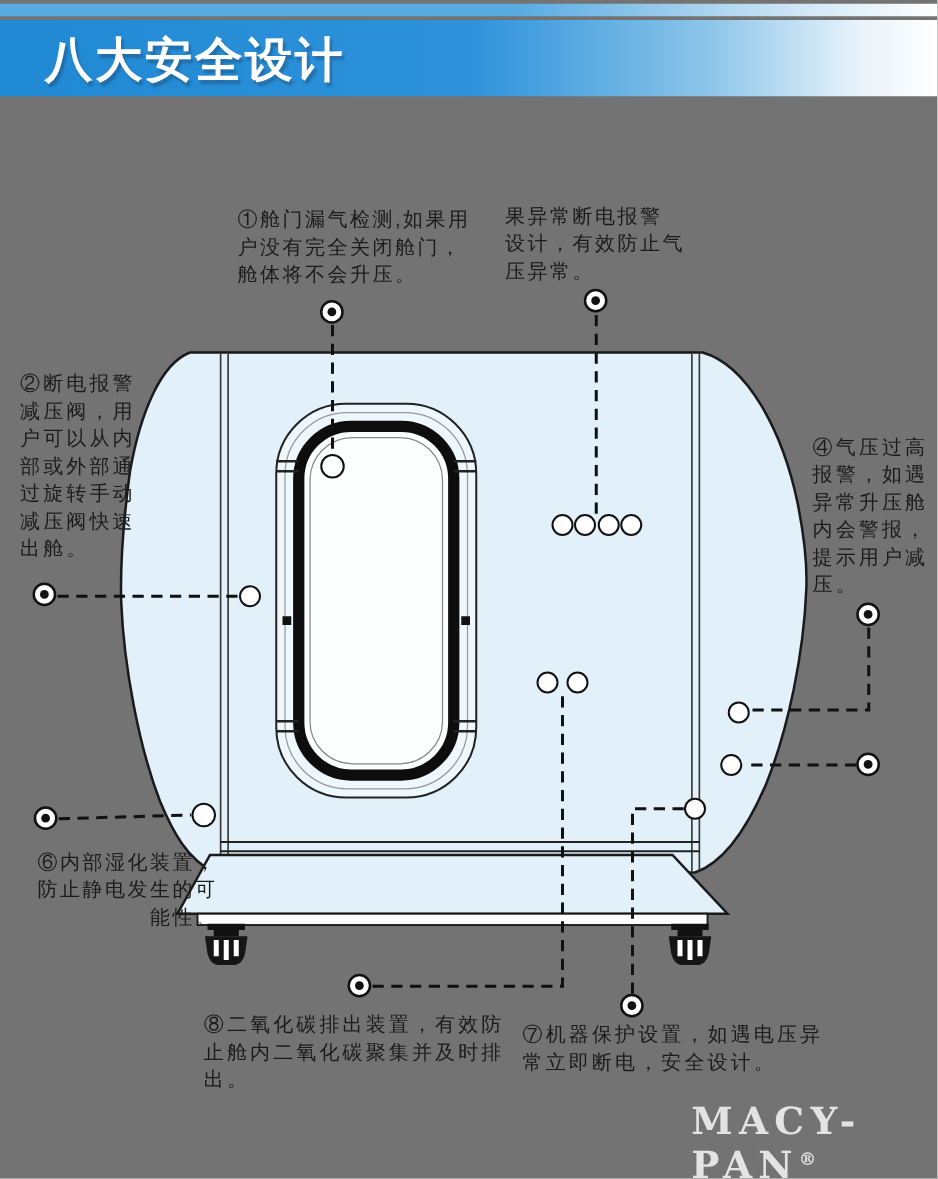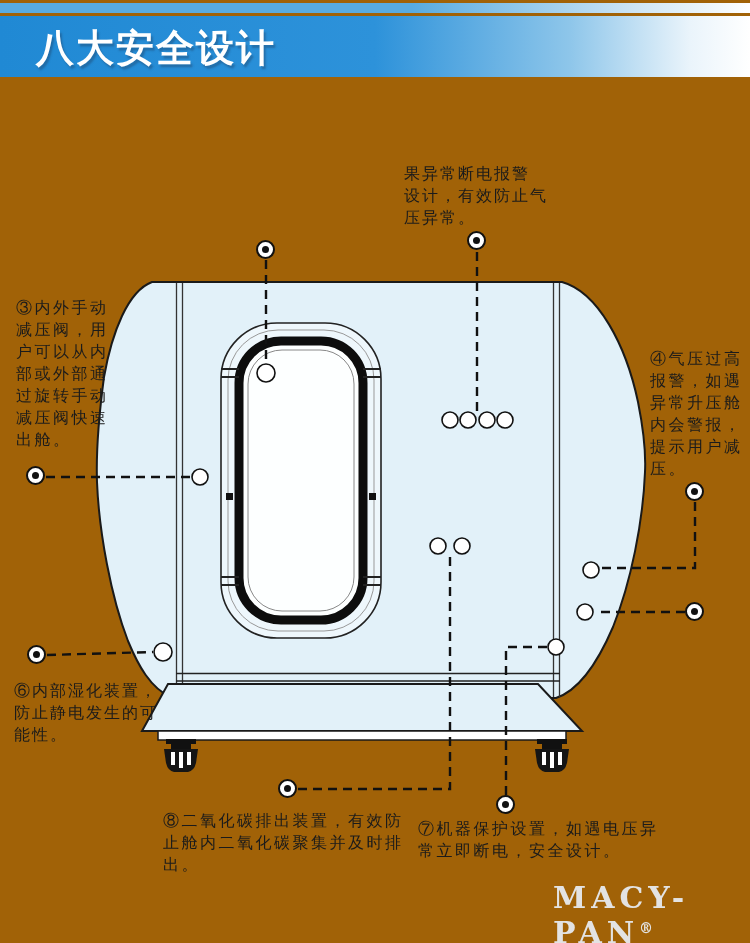--- a/index.html
+++ b/index.html
@@ -1,36 +1,36 @@
 <!DOCTYPE html>
 <html><head>
 <meta charset="utf-8">
 <style>
   html,body{margin:0;padding:0;background:#ffffff;}
-  .page{position:relative;width:750px;height:943px;background:#a16207;overflow:hidden;
+  .page{position:relative;width:750px;height:943px;background:#737373;overflow:hidden;
         font-family:"Liberation Sans",sans-serif;}
   
   .top-stripe{position:absolute;left:0;top:3px;width:750px;height:10px;
     background:linear-gradient(90deg,#58abe1 0%,#58abe1 55%,#cfe6f5 85%,#ffffff 100%);}
   .banner{position:absolute;left:0;top:16px;width:750px;height:61px;
     background:linear-gradient(90deg,#2089d4 0%,#2d92da 50%,#8ec6ea 76%,#eaf4fb 92%,#ffffff 100%);}
   .title{position:absolute;left:36px;top:7px;margin:0;font-size:38px;font-weight:bold;
     letter-spacing:2px;color:#ffffff;text-shadow:2px 3px 2px rgba(30,70,110,0.45);
     font-family:"Liberation Sans",sans-serif;}
   
   .diagram{position:absolute;left:0;top:0;width:750px;height:943px;}
   
   .ann{position:absolute;font-size:16px;line-height:22px;letter-spacing:2px;
        color:#1b1b1b;white-space:pre-line;}
   .a1{left:190px;top:166px;width:215px;}
   .a2{left:618px;top:648px;width:132px;}
   .a3{left:16px;top:297px;width:100px;letter-spacing:2.5px;}
   .a4{left:650px;top:348px;width:100px;letter-spacing:2.5px;}
   .a5{left:404px;top:163px;width:160px;}
-  .a6{left:14px;top:680px;width:160px;}
+  .a6{left:14px;top:680px;width:160px;text-align:right;}
   .a7{left:418px;top:818px;width:280px;letter-spacing:2.5px;}
   .a8{left:163px;top:810px;width:280px;letter-spacing:2.5px;}
   
   .marker{position:absolute;width:19px;height:19px;box-sizing:border-box;
     border:2px solid #111;border-radius:50%;background:#fff;}
   .marker::after{content:"";position:absolute;left:50%;top:50%;width:7px;height:7px;
     margin:-3.5px 0 0 -3.5px;background:#111;border-radius:50%;}
   .m1{left:256px;top:240px;}
   .m2{left:685px;top:602px;}
   .m3{left:26px;top:466px;}
@@ -140,21 +140,24 @@
       <circle cx="585" cy="612" r="8"></circle>
       <circle cx="163" cy="652" r="9"></circle>
       <g>
         <circle cx="438" cy="546" r="8"></circle>
           <circle cx="462" cy="546" r="8"></circle>
       </g>
       <circle cx="556" cy="647" r="8"></circle>
     </g>
   </svg>
 
-  <div class="ann a3">③内外手动
+  <div class="ann a1">①舱门漏气检测,如果用
+户没有完全关闭舱门，
+舱体将不会升压。</div>
+  <div class="ann a3">②断电报警
 减压阀，用
 户可以从内
 部或外部通
 过旋转手动
 减压阀快速
 出舱。</div>
   <div class="ann a4">④气压过高
 报警，如遇
 异常升压舱
 内会警报，

